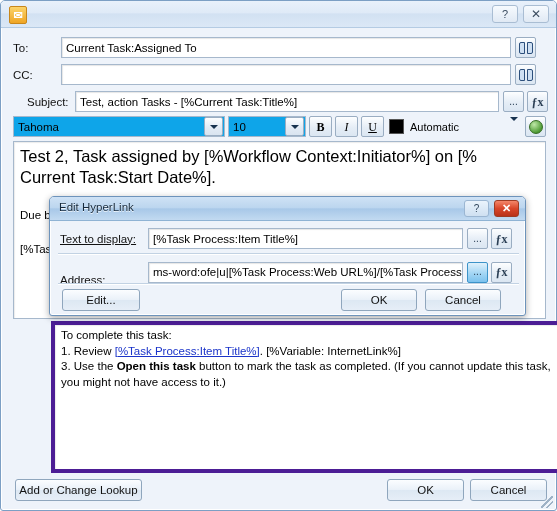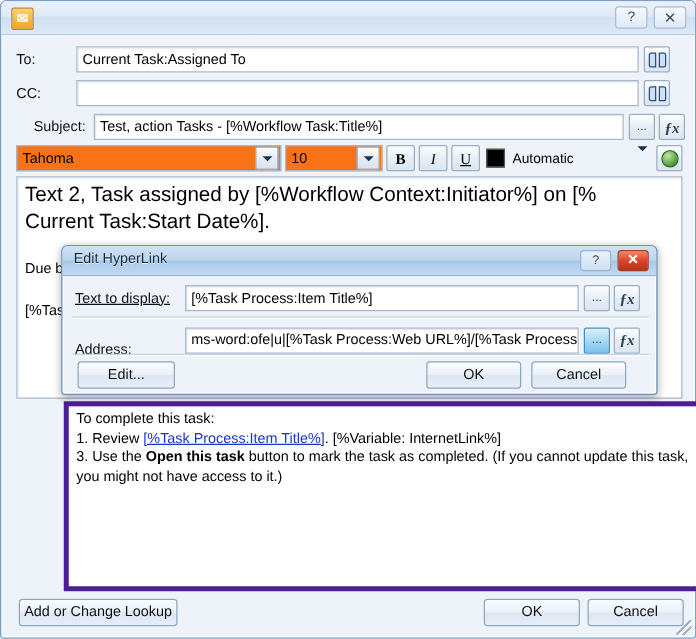--- a/index.html
+++ b/index.html
@@ -69,26 +69,26 @@
   .book{
     width:14px;height:12px;position:relative;
   }
   .book:before,.book:after{
     content:"";position:absolute;top:0;width:6px;height:12px;
     border:1px solid #2c4f7c;background:#cfe0f3;box-sizing:border-box;
   }
   .book:before{left:0;border-radius:2px 0 0 2px;}
   .book:after{right:0;border-radius:0 2px 2px 0;}
 
-  .fxbtn{font-style:italic;font-family:"Liberation Serif",serif;font-size:12px;font-weight:bold;}
+  .fxbtn{font-family:"Liberation Serif",serif;font-size:12px;font-weight:bold;}
 
   
   .toolbar{position:absolute;left:12px;top:114px;width:533px;height:23px;display:flex;align-items:center;}
   .combo{
-    box-sizing:border-box;height:21px;background:#f97316;
+    box-sizing:border-box;height:21px;background:#0ea5e9;
     border:1px solid #a6b8cc;display:flex;align-items:center;
     font-size:11.5px;color:#000;padding-left:4px;
   }
   .combo .arrow{
     margin-left:auto;width:17px;height:17px;margin-right:1px;
     border:1px solid #9aadc2;border-radius:2px;
     background:linear-gradient(to bottom,#fdfeff,#e3ebf5 55%,#d9e4f0);
     display:flex;align-items:center;justify-content:center;
   }
   .caret{width:0;height:0;border-left:4px solid transparent;border-right:4px solid transparent;border-top:4px solid #17324f;}
@@ -214,21 +214,21 @@
   <div class="row" style="top:36px;left:12px;width:533px;">
     <span class="lbl" style="width:48px;">To:</span>
     <span class="tbox" style="width:450px;">Current Task:Assigned To</span>
     <span class="sqbtn" style="margin-left:4px;">
       <span class="book"></span>
     </span>
   </div>
 
   <div class="row" style="top:90px;left:26px;width:533px;">
     <span class="lbl" style="width:48px;">Subject:</span>
-    <span class="tbox" style="width:424px;">Test, action Tasks - [%Workflow Task:Title%]</span>
+    <span class="tbox" style="width:424px;">Test, action Tasks - [%Current Task:Title%]</span>
     <span class="sqbtn" style="margin-left:4px;">...</span>
     <span class="sqbtn fxbtn" style="margin-left:3px;">ƒx</span>
   </div>
 
   <div class="toolbar">
     <span class="combo" style="width:212px;">
       <span>Tahoma</span>
       <span class="arrow">
           <span class="caret"></span>
         </span>
@@ -246,21 +246,21 @@
       <span class="swatch"></span>
       <span>Automatic</span>
       <span style="margin-left:auto;margin-right:4px;"><span class="caret"></span></span>
     </span>
     <span class="globe">
       <span class="globe-dot"></span>
     </span>
   </div>
 
   <div class="editor">
-    <div class="big">Text 2, Task assigned by [%Workflow Context:Initiator%] on [%</div>
+    <div class="big">Test 2, Task assigned by [%Workflow Context:Initiator%] on [%</div>
     <div class="big">Current Task:Start Date%].</div>
     <div class="small" style="margin-top:19px;">Due b</div>
     <div class="small" style="margin-top:18px;">[%Tas</div>
   </div>
 
   <div class="editor2">
     <p>To complete this task:</p>
     <p>
       <span>1. Review </span><span class="lnk">[%Task Process:Item Title%]</span><span>. [%Variable: InternetLink%]</span>
     </p>

